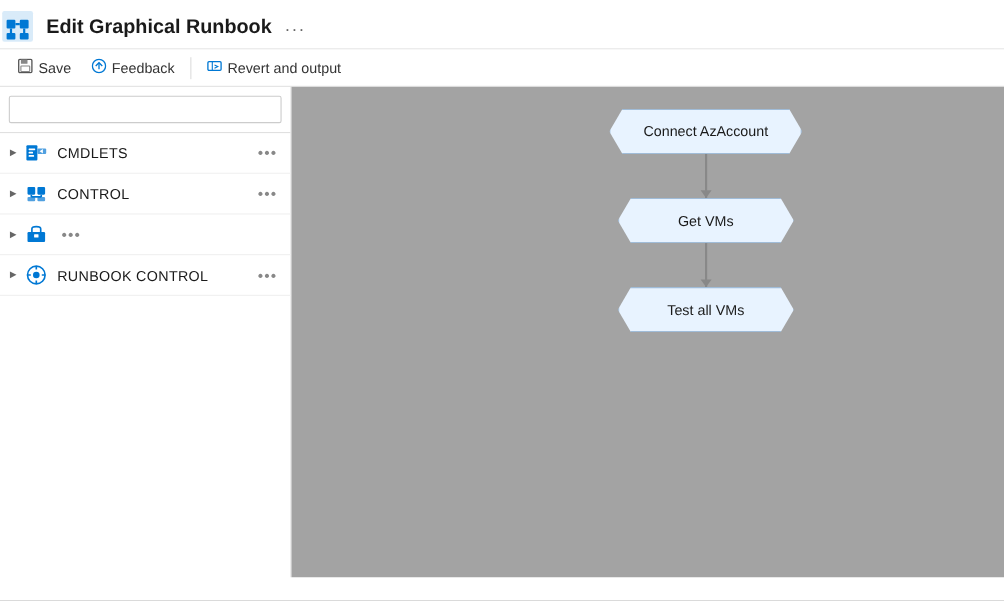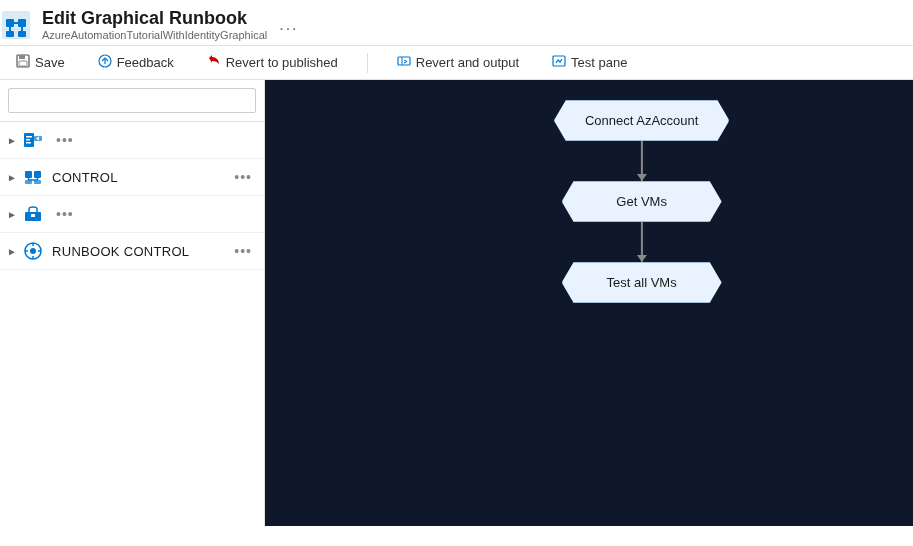--- a/index.html
+++ b/index.html
@@ -36,21 +36,21 @@
       letter-spacing: 2px;
     }
 
     
     .toolbar {
       display: flex;
       align-items: center;
       padding: 4px 8px;
       border-bottom: 1px solid #e0e0e0;
       background: #fff;
-      gap: 17px;
+      gap: 2px;
     }
     .toolbar-btn {
       display: flex;
       align-items: center;
       gap: 5px;
       padding: 4px 8px;
       cursor: pointer;
       color: #333;
       border: none;
       background: none;
@@ -137,21 +137,21 @@
       color: #888;
       font-size: 14px;
       letter-spacing: 1px;
       padding: 2px 4px;
       border-radius: 2px;
     }
 
     
     .canvas {
       flex: 1;
-      background: #0f172a;
+      background: #a3a3a3;
       position: relative;
       overflow: hidden;
     }
 
     
     .flow-container {
       position: absolute;
       top: 20px;
       left: 50%;
       transform: translateX(-20%);
@@ -207,21 +207,20 @@
       <rect x="18" y="10" width="8" height="8" rx="1" fill="#0078d4"></rect>
       <line x1="14" y1="14" x2="18" y2="14" stroke="#0078d4" stroke-width="2"></line>
       <line x1="10" y1="18" x2="10" y2="22" stroke="#0078d4" stroke-width="2"></line>
       <line x1="22" y1="18" x2="22" y2="22" stroke="#0078d4" stroke-width="2"></line>
       <rect x="6" y="22" width="8" height="6" rx="1" fill="#0078d4"></rect>
       <rect x="18" y="22" width="8" height="6" rx="1" fill="#0078d4"></rect>
     </svg>
   </div>
   <div class="header-text">
     <span class="header-title">Edit Graphical Runbook</span>
-    <span class="header-subtitle">AzureAutomationTutorialWithIdentityGraphical</span>
   </div>
   <span class="header-ellipsis">...</span>
 </div>
 
 <div class="toolbar">
   <button class="toolbar-btn">
     <span class="btn-icon">
       <svg width="14" height="14" viewBox="0 0 14 14" fill="none">
         <rect x="1" y="1" width="12" height="12" rx="1" stroke="#555" stroke-width="1.2"></rect>
         <rect x="3" y="1" width="6" height="4" rx="0.5" fill="#888"></rect>
@@ -235,51 +234,34 @@
     <span class="btn-icon">
       <svg width="14" height="14" viewBox="0 0 14 14">
         <circle cx="7" cy="7" r="6" stroke="#0078d4" stroke-width="1.2" fill="none"></circle>
         <path d="M4 7 L7 4 L10 7" stroke="#0078d4" stroke-width="1.2" fill="none"></path>
         <line x1="7" y1="4" x2="7" y2="10" stroke="#0078d4" stroke-width="1.2"></line>
       </svg>
     </span>
     <span>Feedback</span>
   </button>
 
-  <button class="toolbar-btn">
-    <span class="btn-icon">
-      <svg width="14" height="14" viewBox="0 0 14 14">
-        <path d="M2 4 L5 1 L5 3 C9 3 12 6 12 10 C10.5 8 8.5 7 5 7 L5 9 Z" fill="#c00" stroke="none"></path>
-      </svg>
-    </span>
-    <span>Revert to published</span>
-  </button>
 
   <div class="toolbar-separator"></div>
 
   <button class="toolbar-btn">
     <span class="btn-icon">
       <svg width="14" height="14" viewBox="0 0 14 14">
         <rect x="1" y="3" width="12" height="8" rx="1" stroke="#0078d4" stroke-width="1.2" fill="none"></rect>
         <line x1="5" y1="3" x2="5" y2="11" stroke="#0078d4" stroke-width="1"></line>
         <path d="M7 6 L10 7.5 L7 9" stroke="#0078d4" stroke-width="1" fill="none"></path>
       </svg>
     </span>
     <span>Revert and output</span>
   </button>
 
-  <button class="toolbar-btn">
-    <span class="btn-icon">
-      <svg width="14" height="14" viewBox="0 0 14 14">
-        <rect x="1" y="2" width="12" height="10" rx="1" stroke="#0078d4" stroke-width="1.2" fill="none"></rect>
-        <path d="M4 9 L6 6 L8 8 L10 5" stroke="#0078d4" stroke-width="1.2" fill="none"></path>
-      </svg>
-    </span>
-    <span>Test pane</span>
-  </button>
 
 </div>
 
 <div class="main-layout">
 
   <div class="sidebar">
     <div class="sidebar-search">
       <input type="text" placeholder="" style="">
     </div>
 
@@ -288,20 +270,21 @@
       <span class="item-icon">
         <svg width="20" height="20" viewBox="0 0 20 20">
           <rect x="1" y="3" width="10" height="14" rx="1" fill="#0078d4"></rect>
           <rect x="3" y="6" width="6" height="1.5" rx="0.5" fill="white"></rect>
           <rect x="3" y="9" width="4" height="1.5" rx="0.5" fill="white"></rect>
           <rect x="3" y="12" width="5" height="1.5" rx="0.5" fill="white"></rect>
           <rect x="11" y="6" width="8" height="5" rx="1" fill="#50a0e0"></rect>
           <path d="M13 8.5 L16 6.5 L16 10.5 Z" fill="white"></path>
         </svg>
       </span>
+      <span class="item-label">CMDLETS</span>
       <span class="item-ellipsis">•••</span>
     </div>
 
     <div class="sidebar-item">
       <span class="chevron">►</span>
       <span class="item-icon">
         <svg width="20" height="20" viewBox="0 0 20 20">
           <rect x="2" y="4" width="7" height="7" rx="1" fill="#0078d4"></rect>
           <rect x="11" y="4" width="7" height="7" rx="1" fill="#0078d4"></rect>
           <rect x="2" y="13" width="7" height="4" rx="1" fill="#50a0e0"></rect>

